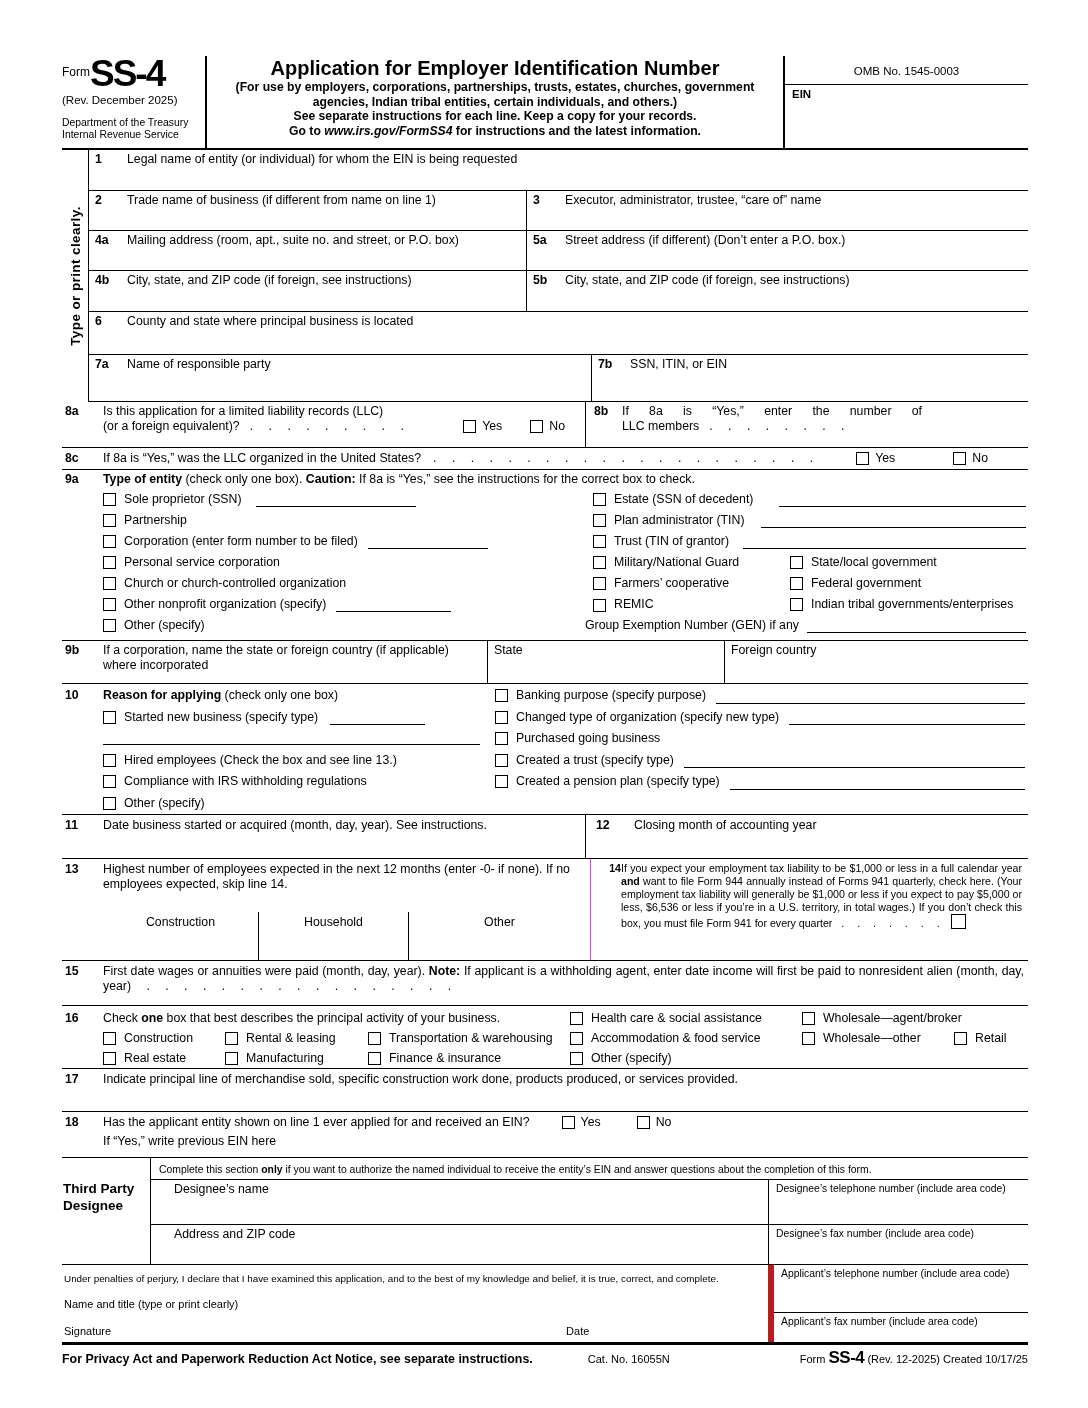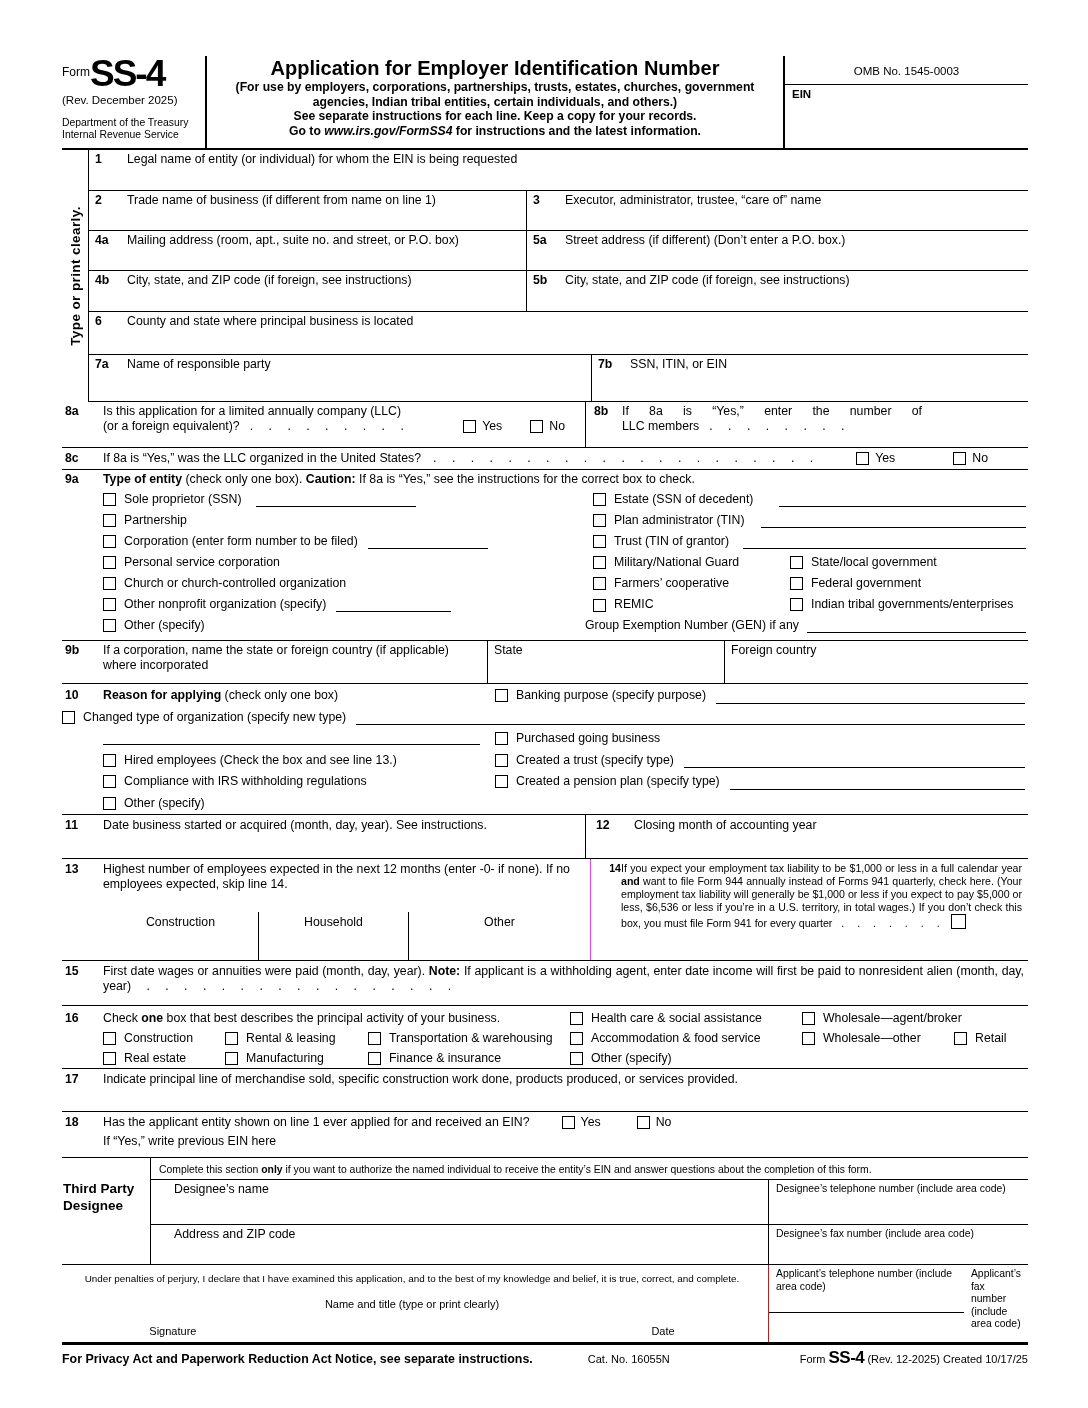--- a/index.html
+++ b/index.html
@@ -62,25 +62,25 @@
   
   .tp { display:flex; border-bottom:1px solid #000; min-height:107px; }
   .tp-lab { width:88px; flex:none; font-weight:bold; font-size:13.5px; line-height:17px; padding:22px 4px 0 1px; }
   .tp-right { flex:1; border-left:1px solid #000; display:flex; flex-direction:column; }
   .tp-instr { border-bottom:1px solid #000; font-size:10.4px; padding:4px 8px 3px; height:22px; }
   .tp-row { display:flex; border-bottom:1px solid #000; }
   .tp-main { flex:1; padding:2px 8px;margin-left:15px; }
   .tp-side { width:260px; flex:none; border-left:1px solid #000; padding:3px 7px; font-size:10.4px; line-height:12.5px; }
   
   .decl { display:flex; border-bottom:3px solid #000; height:80px; }
-  .decl-left { flex:1; display:flex; flex-direction:column; padding:0 8px 0 2px;align-items:center; }
+  .decl-left { flex:1; display:flex; flex-direction:column; padding:0 8px 0 2px; }
   .perjury { font-size:9.9px; padding-top:6px; }
   .nametitle { font-size:11px; margin-top:11px; }
   .sigrow { display:flex; margin-top:auto; padding-bottom:3px; font-size:11px; }
-  .decl-right { width:260px; flex:none; border-left:1px solid #b91c1c; display:flex; }
+  .decl-right { width:260px; flex:none; border-left:6px solid #b91c1c; display:flex; flex-direction:column; }
   .app-phone { height:48px; border-bottom:1px solid #000; padding:3px 7px; font-size:10.4px; line-height:12.5px; }
   .app-fax { flex:1; padding:3px 7px; font-size:10.4px; line-height:12.5px; }
   
   .foot { display:flex; align-items:baseline; padding-top:5px; }
   .foot-privacy { font-weight:bold; font-size:12.4px; }
   .foot-cat { font-size:11px; margin-left:55px; }
   .foot-right { margin-left:auto; font-size:11px; }
   .foot-ss4 { font-size:17px; font-weight:bold; letter-spacing:-.5px; }
   .small14 { font-size:10.6px; line-height:13.1px; text-align:justify; }
 </style>
@@ -167,21 +167,21 @@
             <span>SSN, ITIN, or EIN</span>
           </div>
       </div>
     </div>
   </div>
 
   <div class="frow flexr" style="min-height:46px">
     <div style="width:523px; padding:2px 6px 0 0">
       <div class="flexr">
           <span class="numw">8a</span>
-          <span>Is this application for a limited annually company (LLC)</span>
+          <span>Is this application for a limited liability records (LLC)</span>
         </div>
       <div class="flexr" style="padding-left:41px; align-items:center">
         <span>(or a foreign equivalent)?</span>
         <span class="dots" style="flex:1; margin:0 10px">. . . . . . . . .</span>
         <span class="cb"></span>
         <span style="margin:0 28px 0 6px">Yes</span>
         <span class="cb"></span>
         <span style="margin:0 14px 0 6px">No</span>
       </div>
     </div>
@@ -315,20 +315,25 @@
           <span class="numw">10</span>
           <span><span class="b">Reason for applying</span><span> (check only one box)</span></span>
         </div>
       <div class="r10r">
           <span class="cb" style="margin-right:8px"></span>
           <span>Banking purpose (specify purpose)</span>
           <span class="wl" style="flex:1; margin-left:10px; margin-right:3px"></span>
         </div>
     </div>
     <div class="r10row">
+      <div class="r10l ind41">
+          <span class="cb" style="margin-right:8px"></span>
+          <span>Started new business (specify type)</span>
+          <span class="wl" style="width:95px; margin-left:12px"></span>
+        </div>
       <div class="r10r">
           <span class="cb" style="margin-right:8px"></span>
           <span>Changed type of organization (specify new type)</span>
           <span class="wl" style="flex:1; margin-left:10px; margin-right:3px"></span>
         </div>
     </div>
     <div class="r10row">
       <div class="r10l ind41">
           <span class="wl" style="width:377px; margin-bottom:5px"></span>
         </div>

